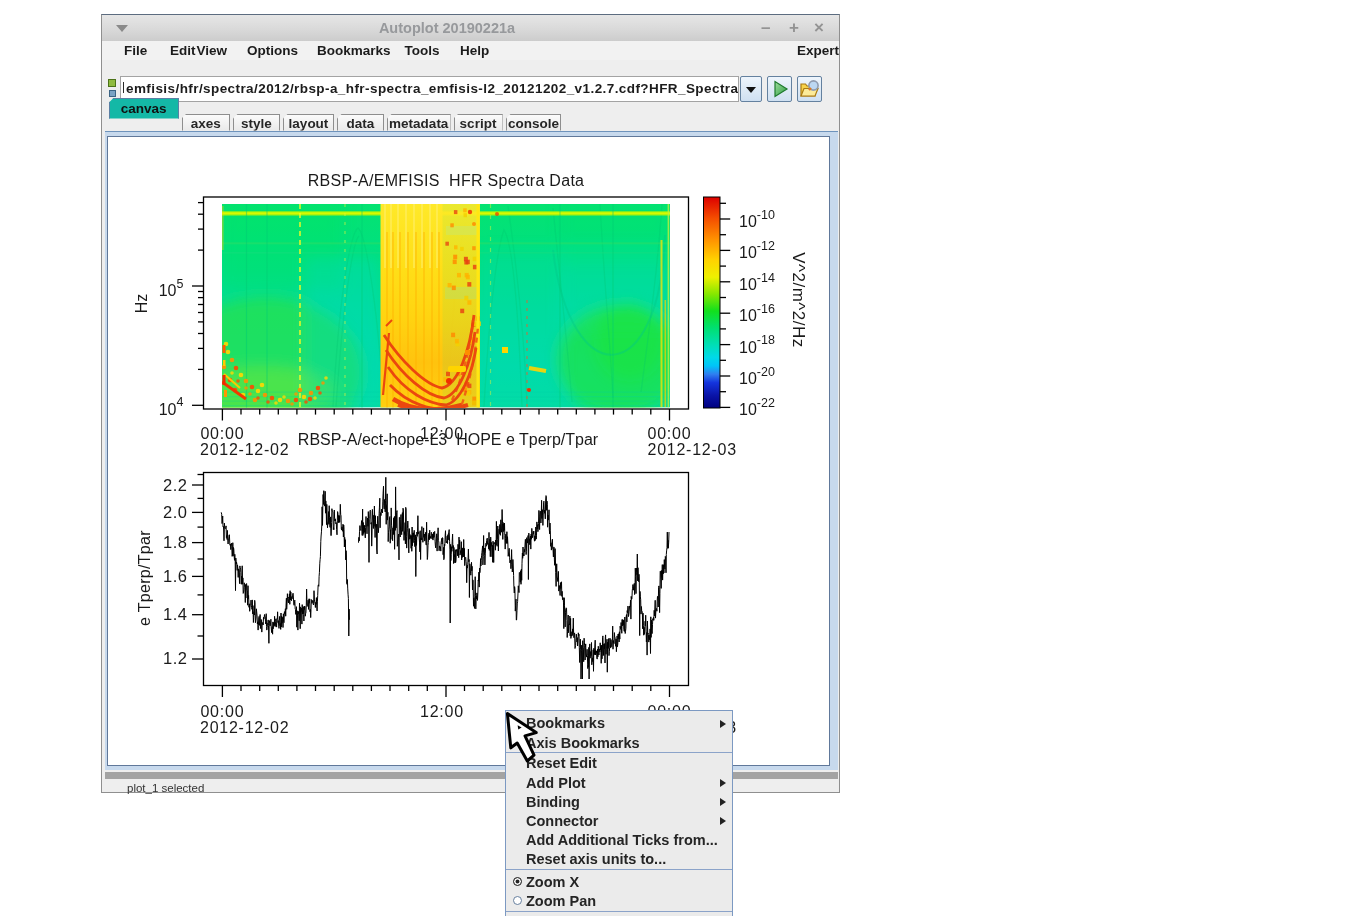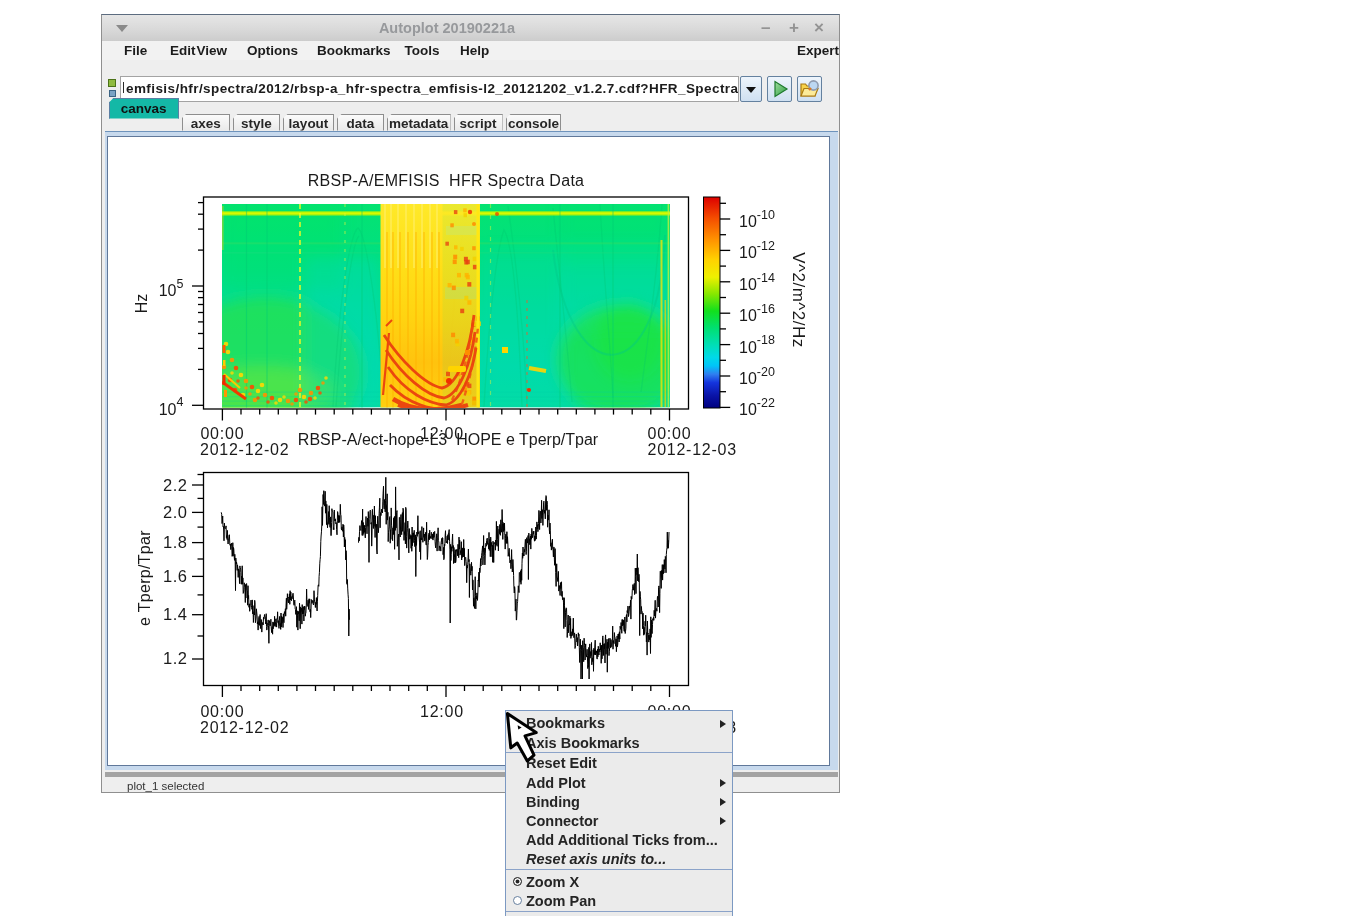--- a/index.html
+++ b/index.html
@@ -29,21 +29,21 @@
 #btn-folder { left:694.5px; width:25px; }
 .tab { position:absolute; top:98.5px; height:17px; line-height:17px; text-align:center;
   font-size:13.5px; font-weight:bold; color:#262626; background:linear-gradient(#fbfbfb,#e9e9e9);
   border:1px solid #8e8e8e; border-bottom:none;
   clip-path:polygon(5px 0, 100% 0, 100% 100%, 0 100%, 0 5px); }
 .tabsel { background:#14b8a6; border-color:#5c80a5; color:#111; top:83px; height:20.5px; line-height:20px; }
 #tabpane { position:absolute; left:2.5px; top:115.5px; width:733px; height:639.5px;
   background:#c7d9ed; border-top:1.6px solid #6e93bc; }
 #canvas { position:absolute; left:2.5px; top:4.5px; width:723px; height:630px; background:#ffffff; border:1px solid #60789a; }
 #statusbar { position:absolute; left:3px; top:757px; width:733px; height:19px; background:#eeeeee;
-  border-top:5px solid #a3a3a3; }
+  border-top:7px solid #a3a3a3; }
 #statusbar span { position:absolute; left:22px; top:0; line-height:19px; font-size:11.5px; color:#333; }
 #plotsvg { position:absolute; left:0; top:0; }
 #ctxmenu { position:absolute; left:504.5px; top:710.2px; width:228.5px; height:206px;
   background:#ebebeb; border:1px solid #7c99c2; border-bottom:none; }
 .ci { position:absolute; left:0; width:100%; height:19px; line-height:19px; padding-left:20.5px;
   font-size:14.5px; font-weight:bold; color:#252525; white-space:nowrap; }
 .sub:after { content:""; position:absolute; right:6px; top:5.5px; width:0; height:0;
   border-top:4.5px solid transparent; border-bottom:4.5px solid transparent; border-left:6px solid #222; }
 .csep { position:absolute; left:0; width:100%; height:1.2px; background:#8ba3c9; }
 .radio { position:absolute; left:7px; width:9px; height:9px; border-radius:50%;
@@ -473,21 +473,21 @@
 
 <div id="ctxmenu">
   <div class="ci sub" style="top:3.3px;">Bookmarks</div>
   <div class="ci" style="top:22.8px;">Axis Bookmarks</div>
   <div class="csep" style="top:41.1px;"></div>
   <div class="ci" style="top:43.3px;">Reset Edit</div>
   <div class="ci sub" style="top:62.8px;">Add Plot</div>
   <div class="ci sub" style="top:81.8px;">Binding</div>
   <div class="ci sub" style="top:100.8px;">Connector</div>
   <div class="ci" style="top:119.8px;">Add Additional Ticks from...</div>
-  <div class="ci" style="top:138.8px;font-style:italic;">Reset axis units to...</div>
+  <div class="ci" style="top:138.8px;">Reset axis units to...</div>
   <div class="csep" style="top:158.1px;"></div>
   <div class="ci" style="top:161.8px;">Zoom X</div>
   <div class="radio sel" style="top:166.3px;"></div>
   <div class="ci" style="top:180.8px;">Zoom Pan</div>
   <div class="radio" style="top:185.3px;"></div>
   <div class="csep" style="top:199.5px;"></div>
 </div>
 
 <svg width="60" height="60" style="position:absolute; left:500px; top:708px;">
   <path d="M7.4,5.6 L36.2,24.6 L25,27.9 L34,47.2 L27.3,53 L17.2,35 L10.8,39.8 Z" fill="#ffffff" stroke="#000000" stroke-width="3" stroke-linejoin="round"></path>

